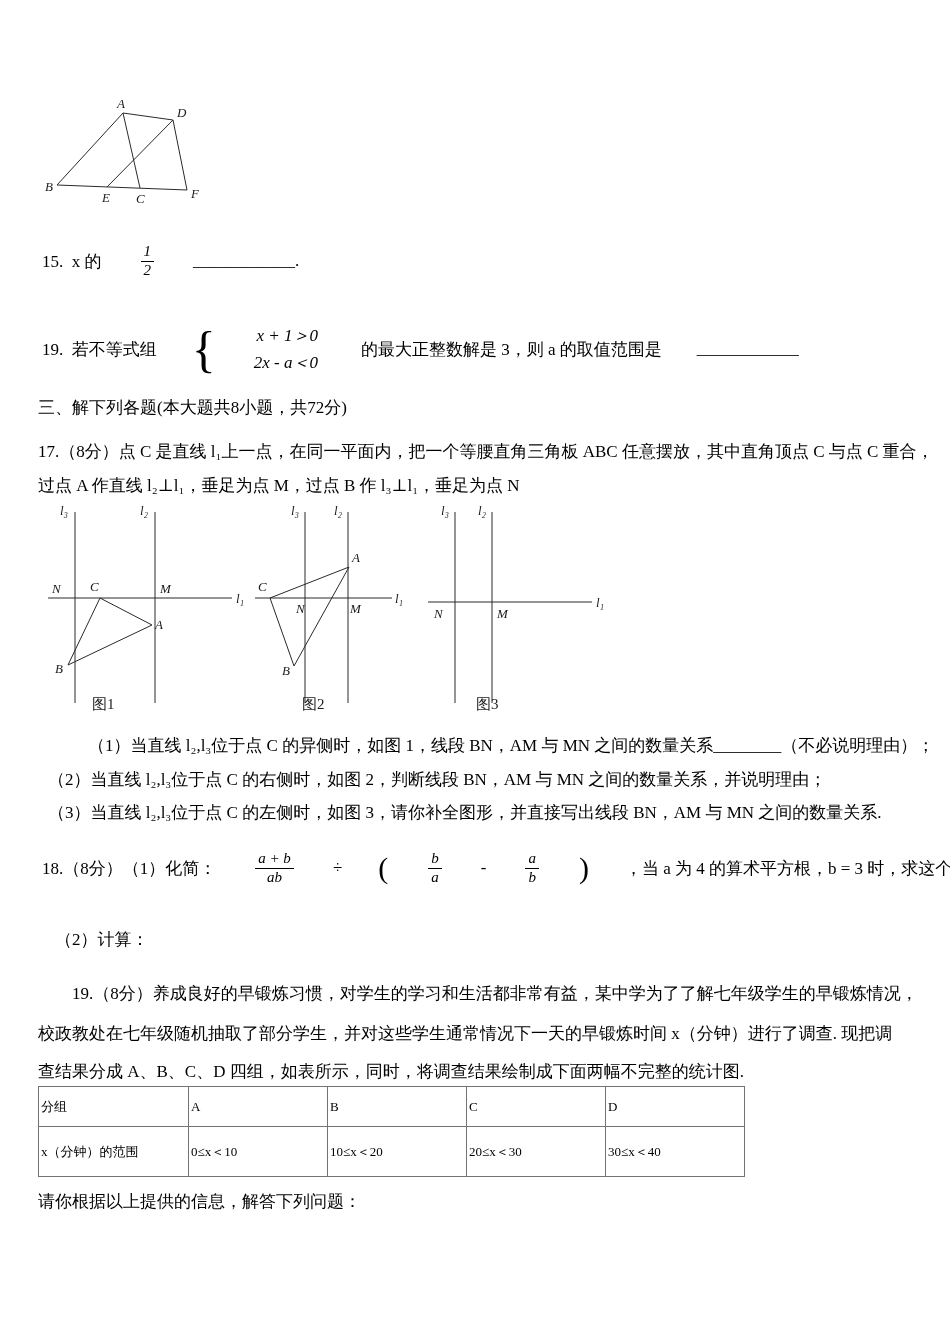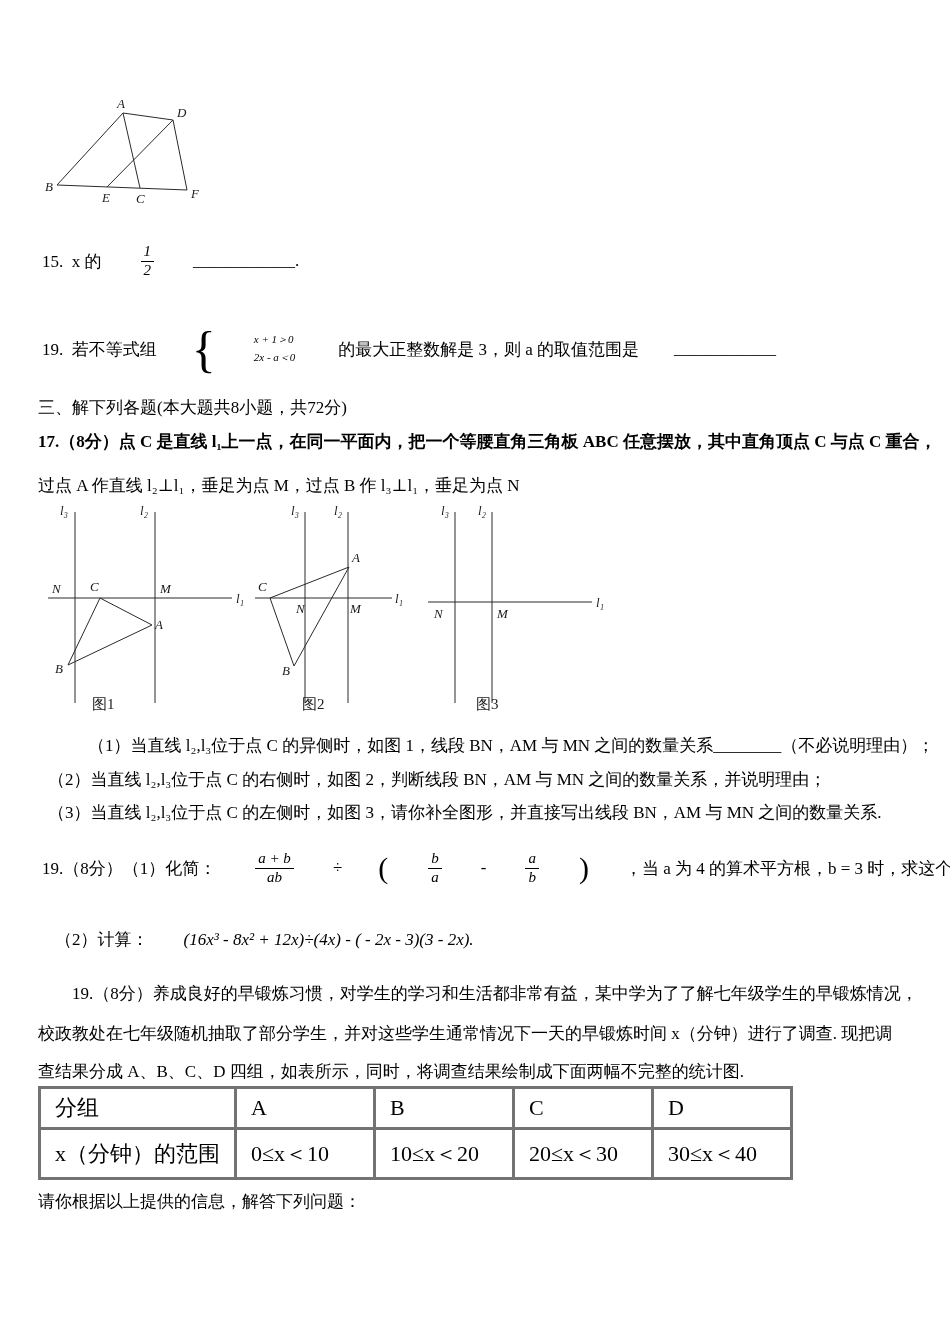--- a/index.html
+++ b/index.html
@@ -10,29 +10,29 @@
     color:#000; font-size:17px;
   }
   .abs { position:absolute; white-space:pre; }
   .row { display:flex; align-items:center;gap:35px; }
   .frac { display:inline-flex; flex-direction:column; align-items:center;
           line-height:1.15; font-style:italic; font-size:15px; margin:0 4px; }
   .frac .fnum { border-bottom:1px solid #000; padding:0 3px; }
   .frac .fden { padding:0 3px; }
   .brace { font-size:50px; font-weight:400; line-height:0.9; margin-right:3px; }
   .sys { display:inline-flex; flex-direction:column; font-style:italic;
-         font-size:11px; line-height:1.6; margin-right:8px; }
+         font-size:17px; line-height:1.6; margin-right:8px;text-align:right; }
   .bigp { font-size:30px; font-weight:400; line-height:1; margin:0 1px; }
   .mathline { font-style:italic; }
   svg text { font-family:"Liberation Serif","DejaVu Serif","DejaVu Sans",serif;
              font-size:13px; font-style:italic; fill:#1a1a1a; }
   svg text.cap { font-style:normal; font-size:15px; }
   svg line, svg polyline { stroke:#2a2a2a; stroke-width:1; fill:none; }
   table.survey { border-collapse:collapse; }
-  table.survey td { border:3px solid #737373; padding:4px 14px; font-size:22px; }
+  table.survey td { border:1px solid #737373; padding:4px 2px; font-size:13px; }
   table.survey tr.r1 td { height:40px; }
   table.survey tr.r2 td { height:50px;margin-top:23px; }
 </style>
 </head>
 <body>
 
 <svg class="abs" style="left:45px; top:95px;" width="200" height="115" viewBox="0 0 200 115">
   <g>
     <line x1="12" y1="90" x2="78" y2="18"></line>
     <line x1="78" y1="18" x2="95" y2="93"></line>
@@ -68,21 +68,21 @@
   <span class="sys">
     <span>x + 1＞0</span>
     <span>2x - a＜0</span>
   </span>
   <span>的最大正整数解是 3，则 a 的取值范围是</span>
   <span>____________</span>
 </div>
 
 <div class="abs" style="left:38px; top:396px;">三、解下列各题(本大题共8小题，共72分)</div>
 
-<div class="abs" style="left:38px; top:430px;font-weight:bold;">17.（8分）点 C 是直线 l₁上一点，在同一平面内，把一个等腰直角三角板 ABC 任意摆放，其中直角顶点 C 与点 C 重合，</div>
+<div class="abs" style="left:38px; top:440px;">17.（8分）点 C 是直线 l₁上一点，在同一平面内，把一个等腰直角三角板 ABC 任意摆放，其中直角顶点 C 与点 C 重合，</div>
 <div class="abs" style="left:38px; top:474px;">过点 A 作直线 l₂⊥l₁，垂足为点 M，过点 B 作 l₃⊥l₁，垂足为点 N</div>
 
 <svg class="abs" style="left:40px; top:503px;" width="215" height="210" viewBox="0 0 215 210">
   <line x1="35" y1="9" x2="35" y2="200"></line>
   <line x1="115" y1="9" x2="115" y2="200"></line>
   <line x1="8" y1="95" x2="192" y2="95"></line>
   <g>
     <line x1="60" y1="95" x2="112" y2="122"></line>
     <line x1="60" y1="95" x2="28" y2="162"></line>
     <line x1="28" y1="162" x2="112" y2="122"></line>
@@ -128,21 +128,21 @@
   <text x="14" y="115">N</text>
   <text x="77" y="115">M</text>
   <text x="56" y="206" class="cap">图3</text>
 </svg>
 
 <div class="abs" style="left:48px; top:734px;margin-left:40px;">（1）当直线 l₂,l₃位于点 C 的异侧时，如图 1，线段 BN，AM 与 MN 之间的数量关系________（不必说明理由）；</div>
 <div class="abs" style="left:48px; top:768px;">（2）当直线 l₂,l₃位于点 C 的右侧时，如图 2，判断线段 BN，AM 与 MN 之间的数量关系，并说明理由；</div>
 <div class="abs" style="left:48px; top:801px;">（3）当直线 l₂,l₃位于点 C 的左侧时，如图 3，请你补全图形，并直接写出线段 BN，AM 与 MN 之间的数量关系.</div>
 
 <div class="abs row" style="left:42px; top:840px; height:56px;">
-  <span>19.（8分）（1）化简：</span>
+  <span>18.（8分）（1）化简：</span>
   <span class="frac">
     <span class="fnum">a + b</span>
     <span class="fden">ab</span>
   </span>
   <span>÷</span>
   <span class="bigp">(</span>
   <span class="frac">
     <span class="fnum">b</span>
     <span class="fden">a</span>
   </span>
@@ -150,21 +150,20 @@
   <span class="frac">
     <span class="fnum">a</span>
     <span class="fden">b</span>
   </span>
   <span class="bigp">)</span>
   <span>，当 a 为 4 的算术平方根，b = 3 时，求这个代数式的值；</span>
 </div>
 
 <div class="abs row" style="left:55px; top:928px;">
   <span>（2）计算：</span>
-  <span class="mathline">(16x³ - 8x² + 12x)÷(4x) - ( - 2x - 3)(3 - 2x).</span>
 </div>
 
 <div class="abs" style="left:56px; top:982px;margin-left:16px;">19.（8分）养成良好的早锻炼习惯，对学生的学习和生活都非常有益，某中学为了了解七年级学生的早锻炼情况，</div>
 <div class="abs" style="left:38px; top:1022px;">校政教处在七年级随机抽取了部分学生，并对这些学生通常情况下一天的早锻炼时间 x（分钟）进行了调查. 现把调</div>
 <div class="abs" style="left:38px; top:1060px;">查结果分成 A、B、C、D 四组，如表所示，同时，将调查结果绘制成下面两幅不完整的统计图.</div>
 
 <table class="survey abs" style="left:38px; top:1086px;">
   <tbody><tr class="r1">
     <td style="width:150px;">分组</td>
     <td style="width:139px;">A</td>

